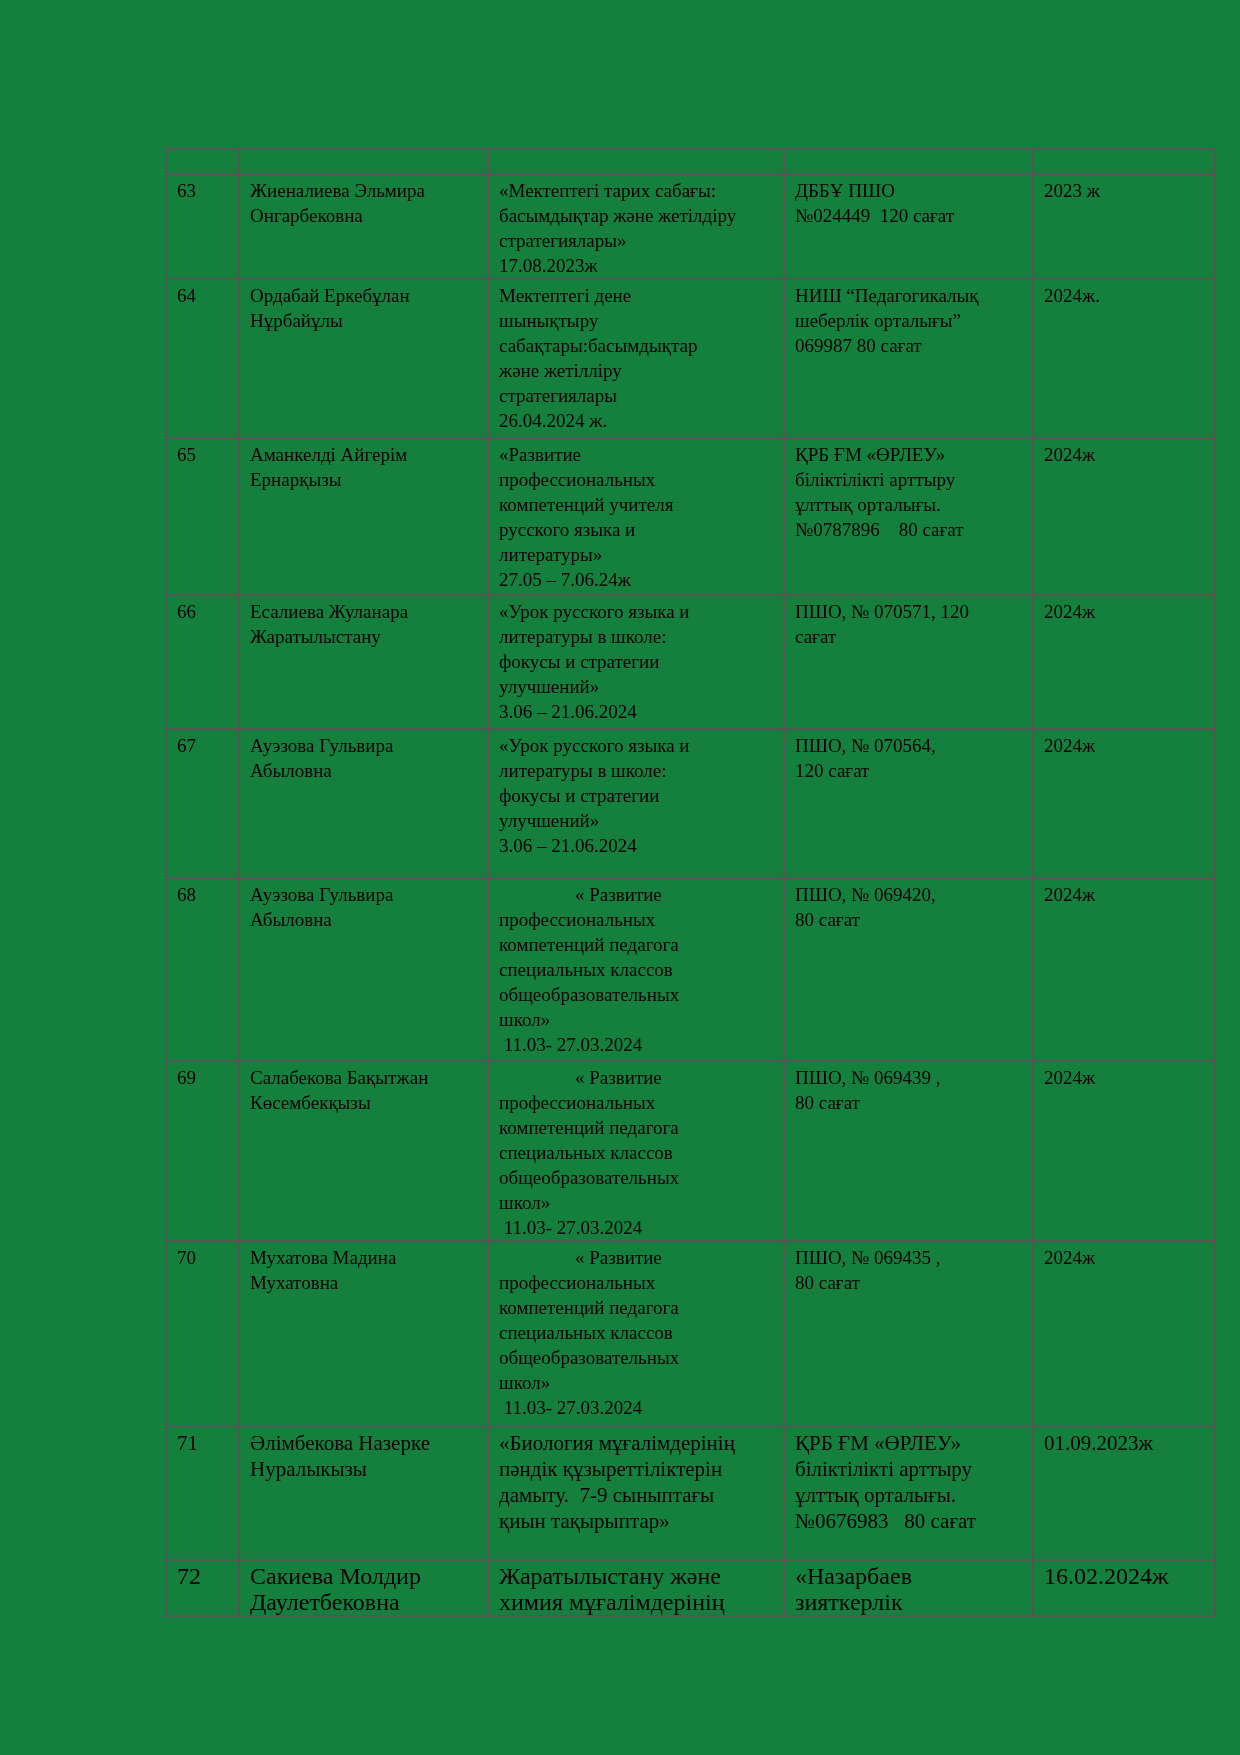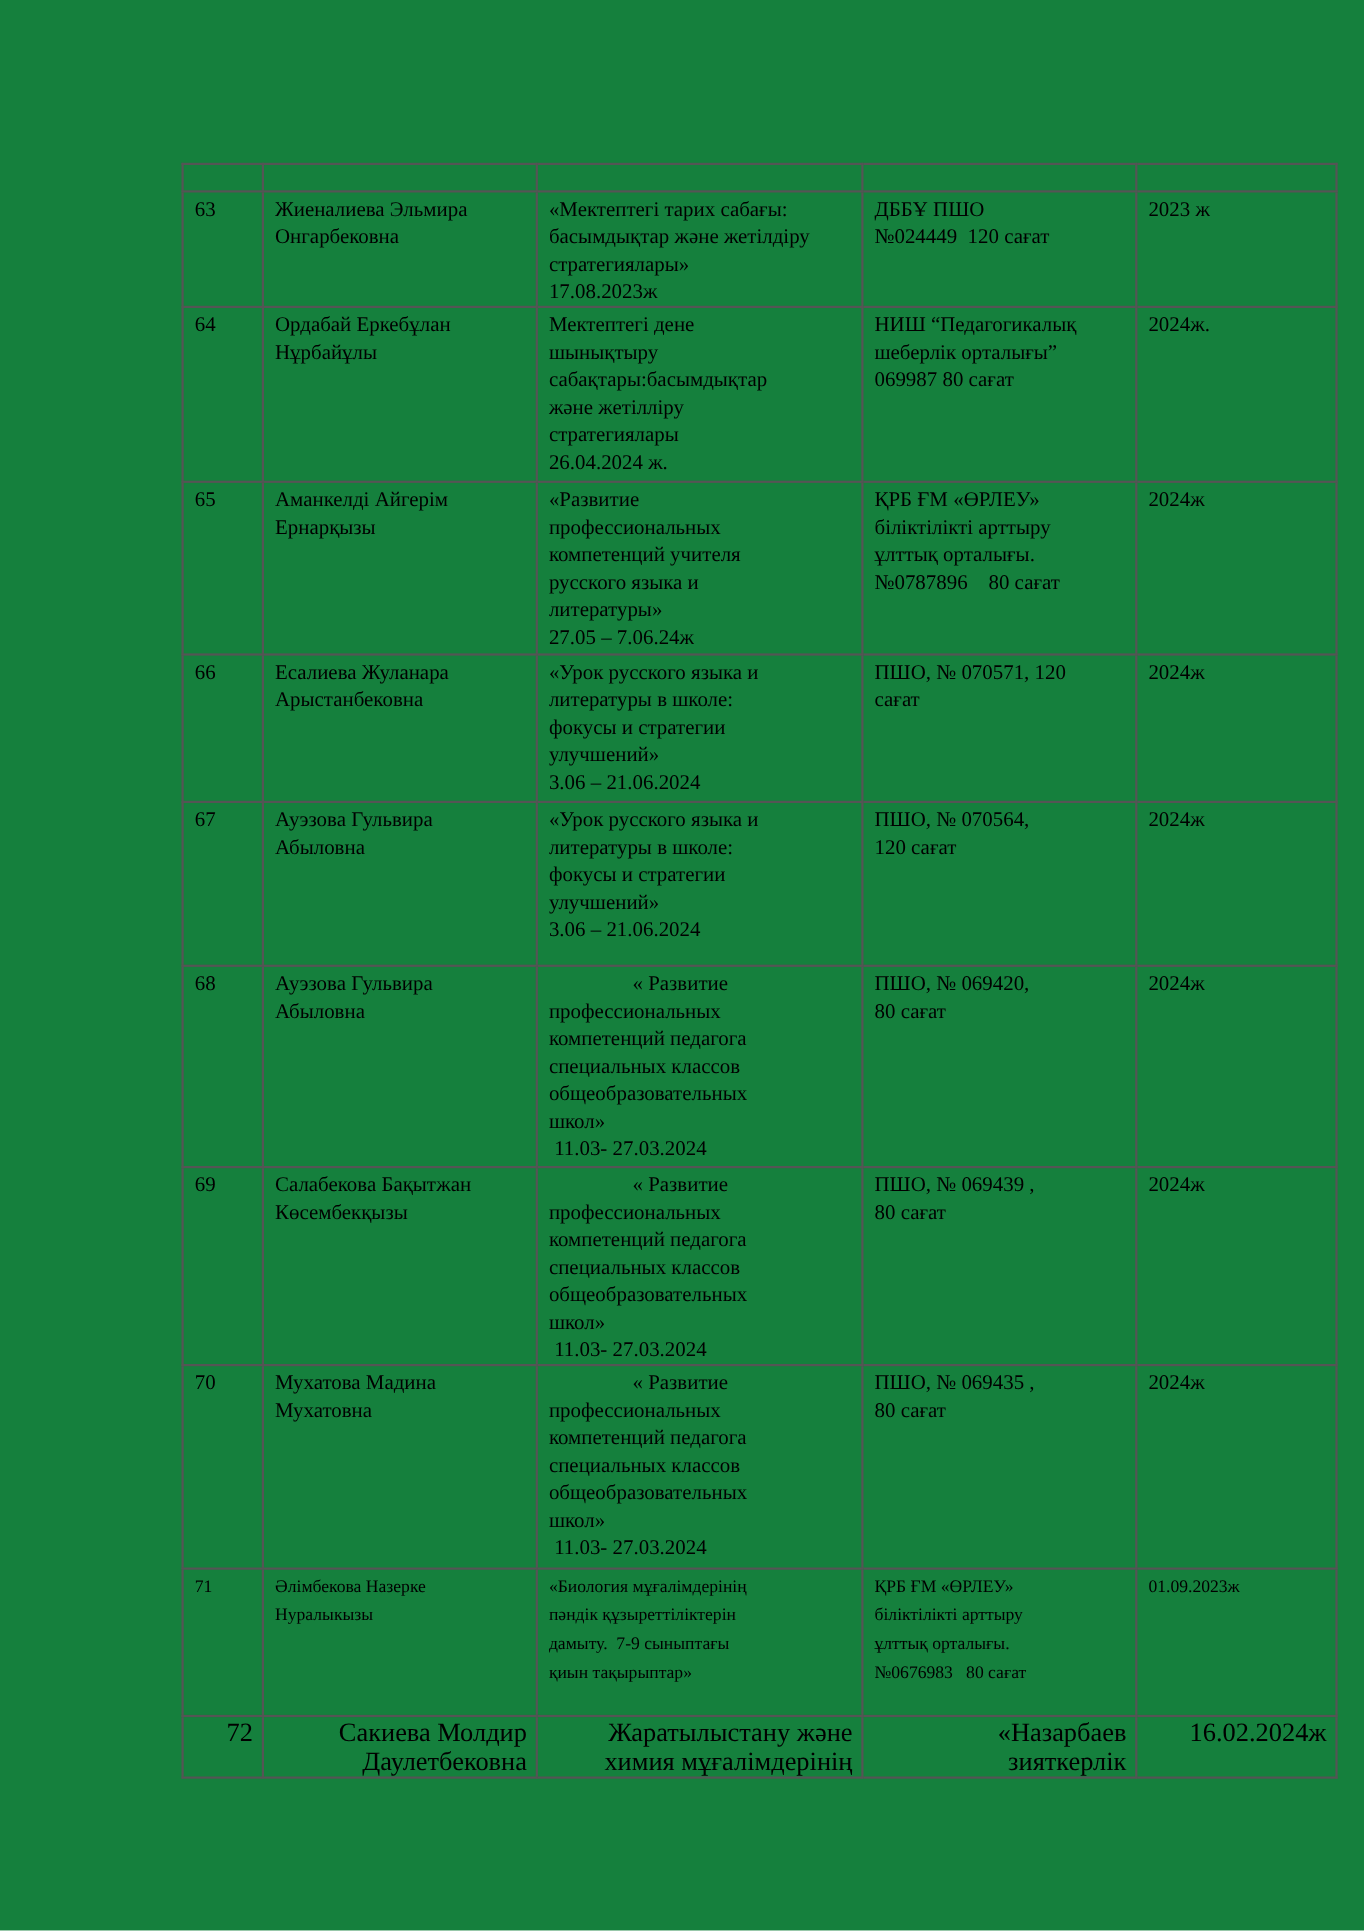--- a/index.html
+++ b/index.html
@@ -42,24 +42,24 @@
   tbody tr:nth-child(1)  { height: 25px;  }
   tbody tr:nth-child(2)  { height: 99px;  }
   tbody tr:nth-child(3)  { height: 159px; }
   tbody tr:nth-child(4)  { height: 157px; }
   tbody tr:nth-child(5)  { height: 134px; }
   tbody tr:nth-child(6)  { height: 149px; }
   tbody tr:nth-child(7)  { height: 183px; margin-left: 24px; }
   tbody tr:nth-child(8)  { height: 139px; margin-top: 40px; }
   tbody tr:nth-child(9)  { height: 185px; }
   tbody tr:nth-child(10) { height: 134px; }
-  tbody tr:nth-child(11) { height: 56px; text-align: right;  }
+  tbody tr:nth-child(11) { height: 56px;  }
 
   
-  tbody tr:nth-child(10) td { font-size: 16px; line-height: 26px; }
+  tbody tr:nth-child(10) td { font-size: 21px; line-height: 26px; }
   tbody tr:nth-child(11) td { font-size: 24px; line-height: 26px; padding-top: 2px; }
 </style>
 </head>
 <body>
 
 <div class="page">
   <table class="cert-table">
     <colgroup>
       <col style="width:73px">
       <col style="width:249px">
@@ -114,21 +114,21 @@
 27.05 – 7.06.24ж</td>
           <td class="col-org">ҚРБ ҒМ «ӨРЛЕУ»
 біліктілікті арттыру
 ұлттық орталығы.
 №0787896    80 сағат</td>
           <td class="col-year">2024ж</td>
         </tr>
         <tr>
           <td class="col-num">66</td>
           <td class="col-name">Есалиева Жуланара
-Арыстанбековна</td>
+Жаратылыстану</td>
           <td class="col-course">«Урок русского языка и
 литературы в школе:
 фокусы и стратегии
 улучшений»
 3.06 – 21.06.2024</td>
           <td class="col-org">ПШО, № 070571, 120
 сағат</td>
           <td class="col-year">2024ж</td>
         </tr>
         <tr>

